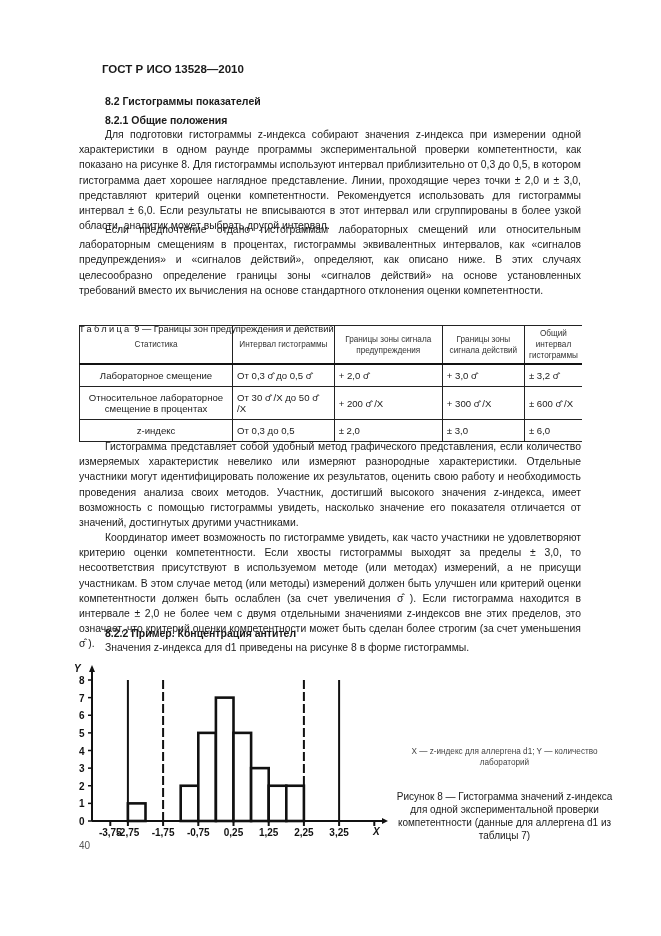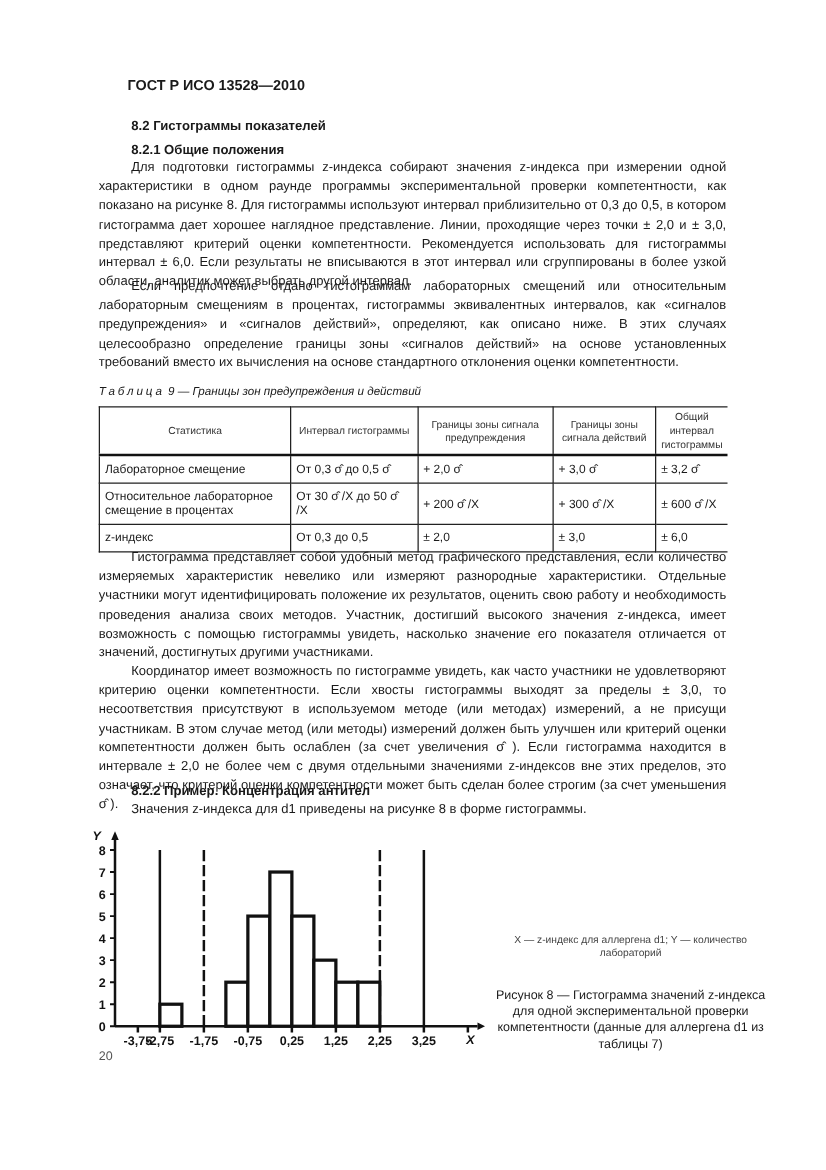--- a/index.html
+++ b/index.html
@@ -2,29 +2,29 @@
 <html><head>
 <meta charset="utf-8">
 <style>
   html, body { margin:0; padding:0; background:#ffffff; }
   body { width:661px; height:936px; position:relative; overflow:hidden;
          font-family:"Liberation Sans", sans-serif; color:#1a1a1a; }
   .hdr { position:absolute; left:79px; top:63px; font-size:11.5px; font-weight:bold;margin-left:23px; }
   .h2 { position:absolute; left:105px; font-size:10.5px; font-weight:bold; }
   .para { position:absolute; left:79px; width:502px; font-size:10.4px; line-height:15.2px;
           text-align:justify; text-indent:26px; margin:0; }
-  .tcap { position:absolute; left:79px; top:308px; font-size:9.3px;font-style:italic; }
+  .tcap { position:absolute; left:79px; top:324px; font-size:9.3px; }
   .tcap .sp { letter-spacing:2.3px; }
   table.t9 { position:absolute; left:79px; top:325px; width:503px; border-collapse:collapse;
              font-size:9.6px; }
   table.t9 td, table.t9 th { border:1px solid #222; padding:2px 4px; vertical-align:middle; }
   table.t9 th { font-weight:normal; font-size:8.2px; color:#333; height:30px; text-align:center; line-height:11px; }
   table.t9 thead tr { border-bottom:2px solid #111; }
   table.t9 td { height:17px; }
-  table.t9 td.l { text-align:left; }
+  table.t9 td.l { text-align:center; }
   table.t9 tr.tall td { height:28px; }
   table.t9 tr:first-child th:first-child, table.t9 td:first-child { border-left:1px solid #222; }
   table.t9 th:last-child, table.t9 td:last-child { border-right:none; }
   .pg { position:absolute; left:79px; top:840px; font-size:10px; color:#555; }
   .figlegend { position:absolute; left:392px; top:746px; width:225px; font-size:8.2px; color:#444; text-align:center; line-height:11px; }
   .figcap { position:absolute; left:392px; top:790px; width:225px; font-size:10px; text-align:center; line-height:13px; }
   svg.hist { position:absolute; left:70px; top:660px; }
   svg text { font-family:"Liberation Sans", sans-serif; font-weight:bold; font-size:10px; fill:#111; }
 </style>
 </head>
@@ -145,13 +145,13 @@
       <text x="233.9" y="176" text-anchor="middle">2,25</text>
       <line x1="269.1" y1="161" x2="269.1" y2="166" stroke="#111" stroke-width="2"></line>
       <text x="269.1" y="176" text-anchor="middle">3,25</text>
       <line x1="304.3" y1="161" x2="304.3" y2="166" stroke="#111" stroke-width="2"></line>
     </g>
 </svg>
 
 <div class="figlegend">X — z-индекс для аллергена d1; Y — количество лабораторий</div>
 <div class="figcap">Рисунок 8 — Гистограмма значений z-индекса для одной экспериментальной проверки компетентности (данные для аллергена d1 из таблицы 7)</div>
 
-<div class="pg">20</div>
+<div class="pg">40</div>
 
 </body></html>

